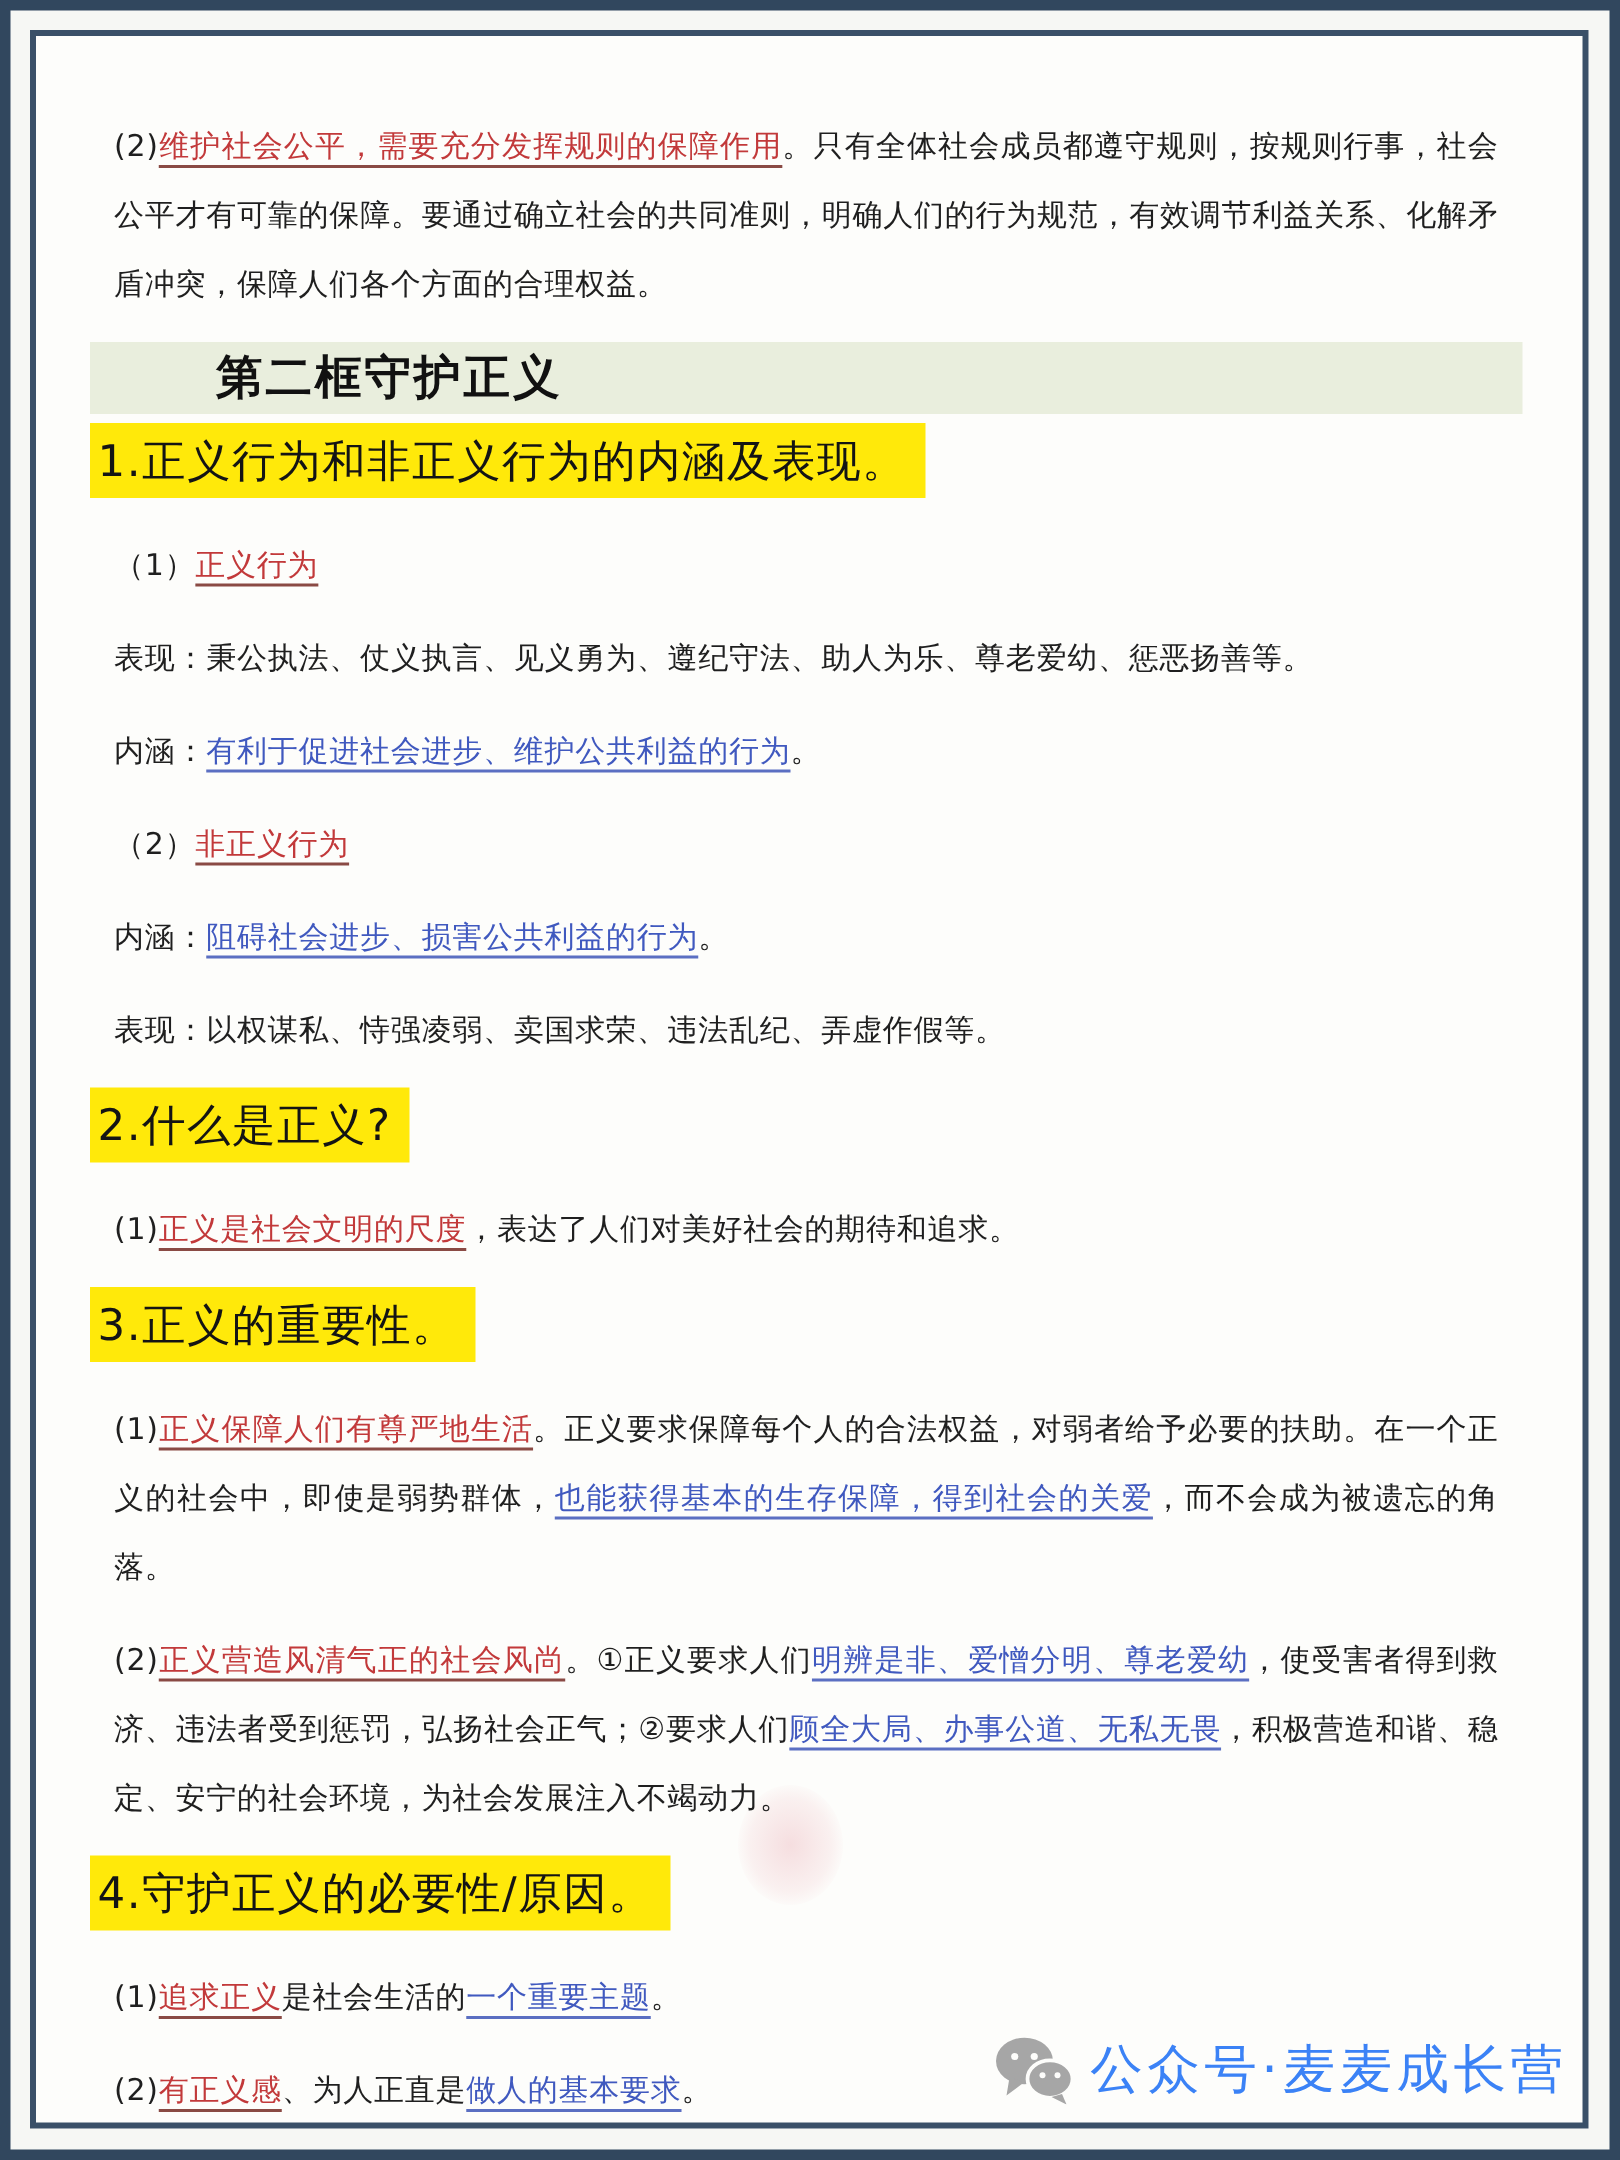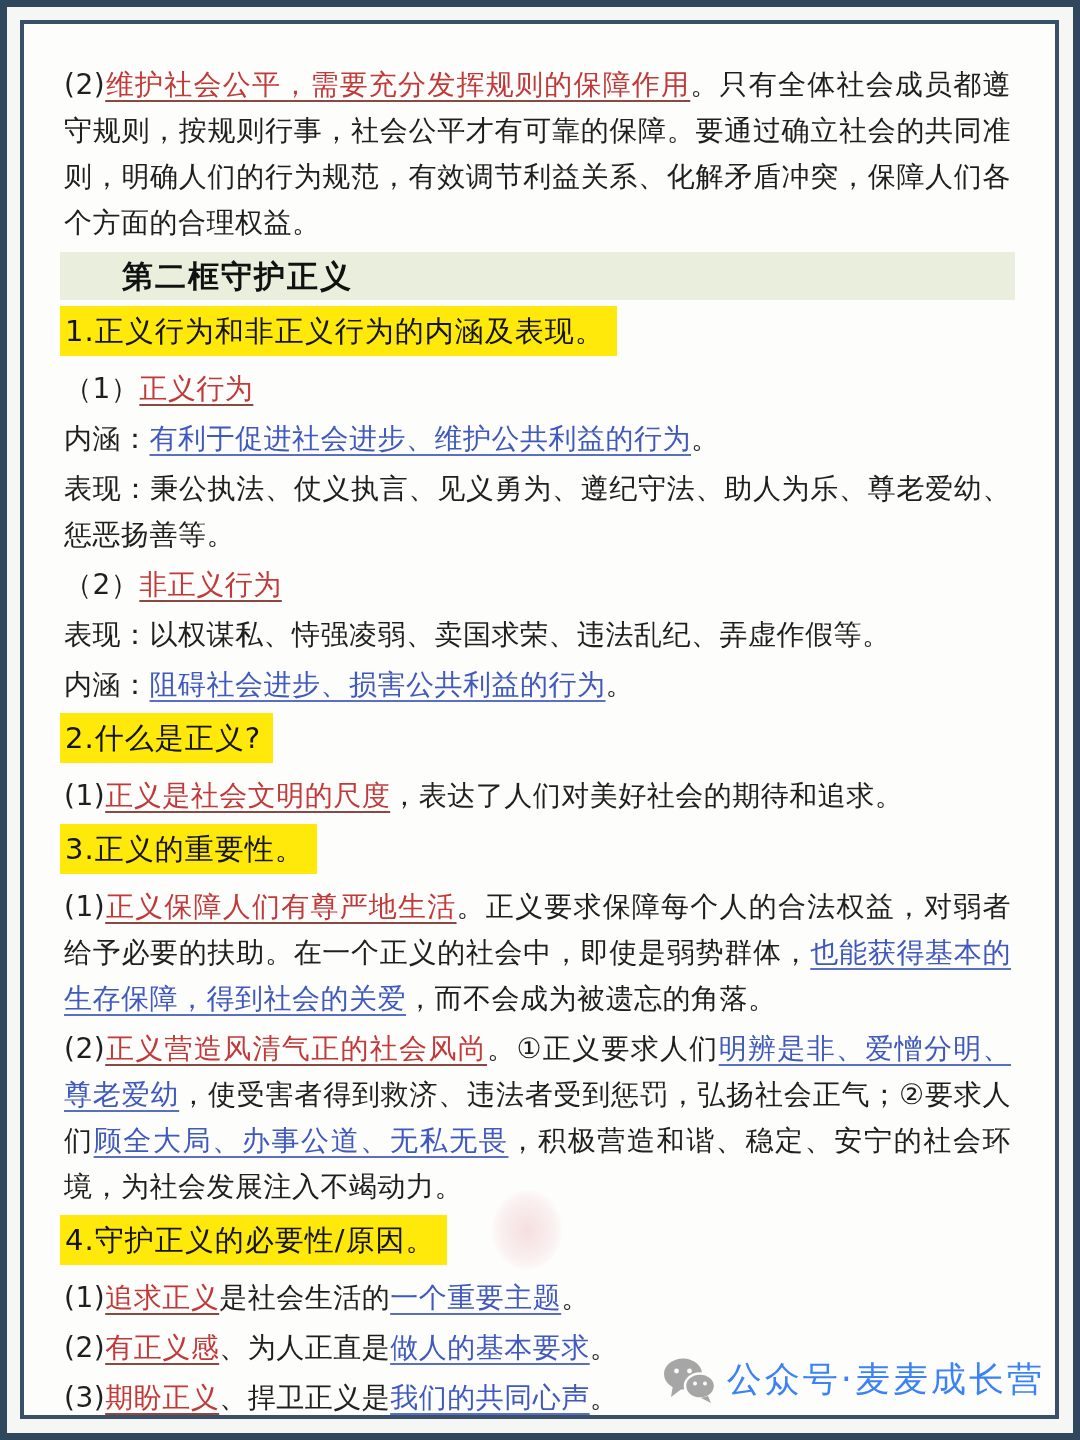--- a/index.html
+++ b/index.html
@@ -20,22 +20,22 @@
     position: relative;
     width: 100%; height: 100%;
     box-sizing: border-box;
     border: 4px solid #3a5068;
     background: #fdfdfb;
     padding: 34px 40px 0 36px;
     overflow: hidden;
   }
   .doc-body { position: relative; z-index: 2; }
   .para {
-    margin: 4px;
-    font-size: 28px;
+    margin: 16px;
+    font-size: 20px;
     line-height: 46px;
     color: #1f1f1f;
     text-align: justify;
     letter-spacing: 0.5px;
   }
   .seg-black { color: #1f1f1f; }
   .seg-red {
     color: #c2393a;
     text-decoration: underline;
     text-decoration-color: #8a4a44;
@@ -47,21 +47,21 @@
     text-decoration: underline;
     text-decoration-color: #5b6fc2;
     text-decoration-thickness: 2px;
     text-underline-offset: 6px;
   }
   .band {
     margin: 6px 0 6px 0;
     background: #e9eedd;
     height: 48px;
     line-height: 48px;
-    padding-left: 62px;
+    padding-left: 84px;
     font-size: 31px;
     font-weight: bold;
     color: #111;
     letter-spacing: 2px;
   }
   .heading-row { margin: 5px 0 5px 0; line-height: 50px; }
   .hl {
     display: inline-block;
     background: #ffe90a;
     color: #141414;
@@ -95,25 +95,25 @@
 </head>
 <body>
 
 <div class="page-outer">
   <div class="page-inner">
     <div class="doc-body">
         <p class="para"><span class="seg-black">(2)</span><span class="seg-red">维护社会公平，需要充分发挥规则的保障作用</span><span class="seg-black">。只有全体社会成员都遵守规则，按规则行事，社会公平才有可靠的保障。要通过确立社会的共同准则，明确人们的行为规范，有效调节利益关系、化解矛盾冲突，保障人们各个方面的合理权益。</span></p>
         <div class="band"><span>第二框守护正义</span></div>
         <div class="heading-row"><span class="hl">1.正义行为和非正义行为的内涵及表现。</span></div>
         <p class="para"><span class="seg-black">（1）</span><span class="seg-red">正义行为</span></p>
+        <p class="para"><span class="seg-black">表现：秉公执法、仗义执言、见义勇为、遵纪守法、助人为乐、尊老爱幼、惩恶扬善等。</span></p>
         <p class="para"><span class="seg-black">内涵：</span><span class="seg-blue">有利于促进社会进步、维护公共利益的行为</span><span class="seg-black">。</span></p>
-        <p class="para"><span class="seg-black">表现：秉公执法、仗义执言、见义勇为、遵纪守法、助人为乐、尊老爱幼、惩恶扬善等。</span></p>
         <p class="para"><span class="seg-black">（2）</span><span class="seg-red">非正义行为</span></p>
+        <p class="para"><span class="seg-black">内涵：</span><span class="seg-blue">阻碍社会进步、损害公共利益的行为</span><span class="seg-black">。</span></p>
         <p class="para"><span class="seg-black">表现：以权谋私、恃强凌弱、卖国求荣、违法乱纪、弄虚作假等。</span></p>
-        <p class="para"><span class="seg-black">内涵：</span><span class="seg-blue">阻碍社会进步、损害公共利益的行为</span><span class="seg-black">。</span></p>
         <div class="heading-row"><span class="hl">2.什么是正义?</span></div>
         <p class="para"><span class="seg-black">(1)</span><span class="seg-red">正义是社会文明的尺度</span><span class="seg-black">，表达了人们对美好社会的期待和追求。</span></p>
         <div class="heading-row"><span class="hl">3.正义的重要性。</span></div>
         <p class="para"><span class="seg-black">(1)</span><span class="seg-red">正义保障人们有尊严地生活</span><span class="seg-black">。正义要求保障每个人的合法权益，对弱者给予必要的扶助。在一个正义的社会中，即使是弱势群体，</span><span class="seg-blue">也能获得基本的生存保障，得到社会的关爱</span><span class="seg-black">，而不会成为被遗忘的角落。</span></p>
         <p class="para"><span class="seg-black">(2)</span><span class="seg-red">正义营造风清气正的社会风尚</span><span class="seg-black">。①正义要求人们</span><span class="seg-blue">明辨是非、爱憎分明、尊老爱幼</span><span class="seg-black">，使受害者得到救济、违法者受到惩罚，弘扬社会正气；②要求人们</span><span class="seg-blue">顾全大局、办事公道、无私无畏</span><span class="seg-black">，积极营造和谐、稳定、安宁的社会环境，为社会发展注入不竭动力。</span></p>
         <div class="heading-row"><span class="hl">4.守护正义的必要性/原因。</span></div>
         <p class="para"><span class="seg-black">(1)</span><span class="seg-red">追求正义</span><span class="seg-black">是社会生活的</span><span class="seg-blue">一个重要主题</span><span class="seg-black">。</span></p>
         <p class="para"><span class="seg-black">(2)</span><span class="seg-red">有正义感</span><span class="seg-black">、为人正直是</span><span class="seg-blue">做人的基本要求</span><span class="seg-black">。</span></p>
         <p class="para"><span class="seg-black">(3)</span><span class="seg-red">期盼正义</span><span class="seg-black">、捍卫正义是</span><span class="seg-blue">我们的共同心声</span><span class="seg-black">。</span></p>
         <div class="heading-row"><span class="hl">5.如何守护正义?</span></div>

